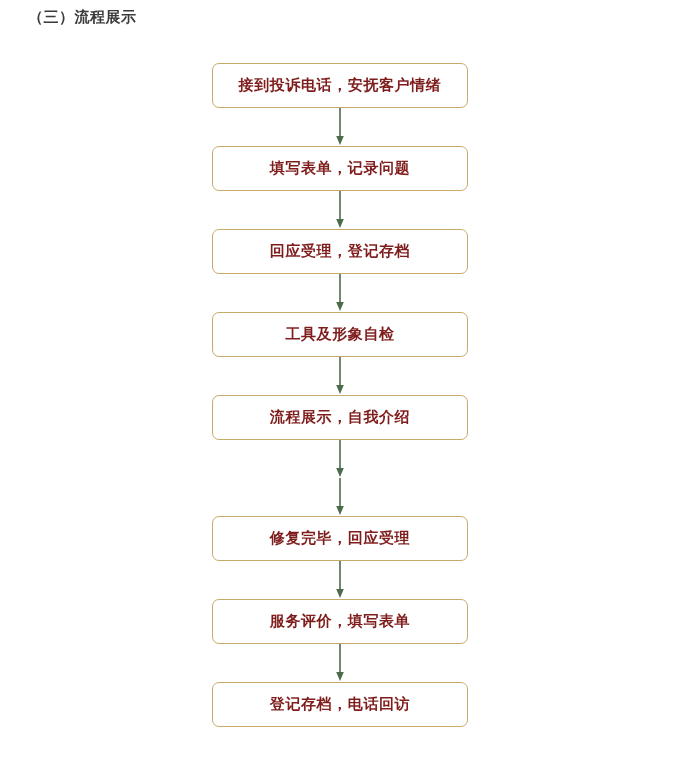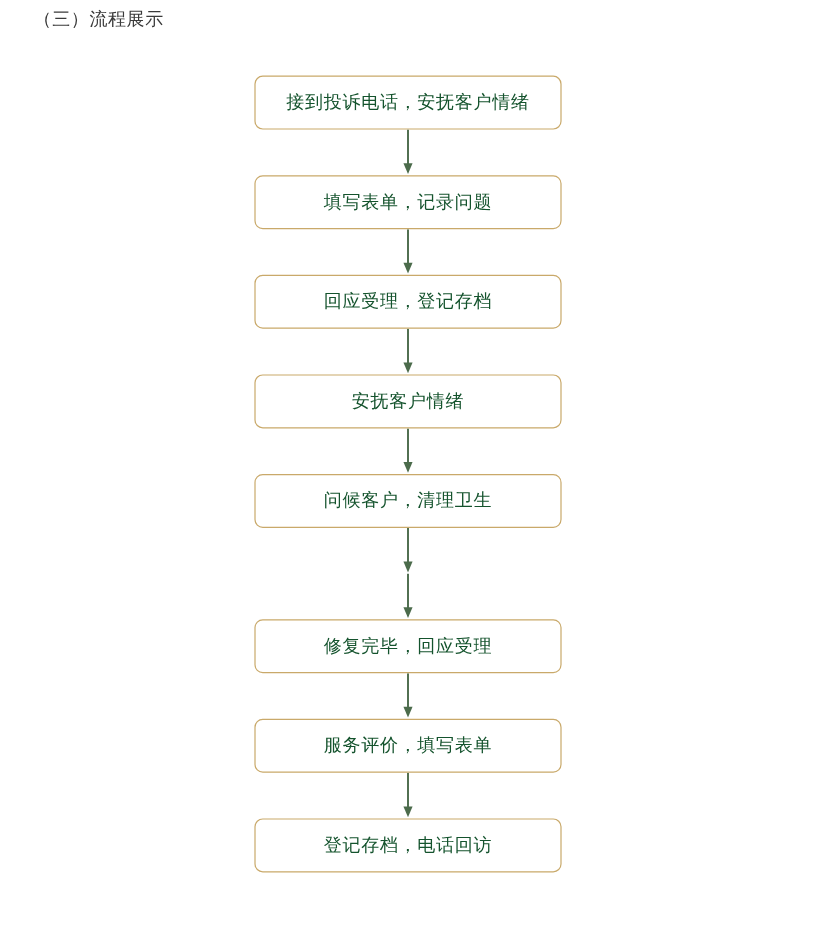--- a/index.html
+++ b/index.html
@@ -12,20 +12,21 @@
     background: #ffffff;
     font-family: "Liberation Sans", "DejaVu Sans", sans-serif;
     color: #333333;
     overflow: hidden;
     position: relative;
   }
   .page {
     position: relative;
     width: 680px;
     height: 771px;
+    font-weight: bold;
   }
   .section-heading {
     position: absolute;
     left: 28px;
     top: 6px;
     font-size: 15px;
     line-height: 22px;
     color: #3a3a3a;
     letter-spacing: 0.5px;
     white-space: nowrap;
@@ -43,21 +44,21 @@
     box-sizing: border-box;
     width: 256px;
     height: 45px;
     border: 1px solid #c9a96a;
     border-radius: 7px;
     background: #ffffff;
     display: flex;
     align-items: center;
     justify-content: center;
     font-size: 15px;
-    color: #14532d;
+    color: #7f1d1d;
     letter-spacing: 0.6px;
     white-space: nowrap;
   }
   .flow-arrow {
     width: 14px;
     height: 38px;
     position: relative;
     display: block;
   }
   .flow-arrow svg {
@@ -97,31 +98,31 @@
       <span>回应受理，登记存档</span>
     </div>
     <span class="flow-arrow">
       <svg width="14" height="38" viewBox="0 0 14 38">
         <line x1="7" y1="0" x2="7" y2="29" stroke="#4b6b4b" stroke-width="1.6"></line>
         <polygon points="7,37 3.2,28 10.8,28" fill="#4b6b4b"></polygon>
       </svg>
     </span>
 
     <div class="flow-node">
-      <span>安抚客户情绪</span>
+      <span>工具及形象自检</span>
     </div>
     <span class="flow-arrow">
       <svg width="14" height="38" viewBox="0 0 14 38">
         <line x1="7" y1="0" x2="7" y2="29" stroke="#4b6b4b" stroke-width="1.6"></line>
         <polygon points="7,37 3.2,28 10.8,28" fill="#4b6b4b"></polygon>
       </svg>
     </span>
 
     <div class="flow-node">
-      <span>问候客户，清理卫生</span>
+      <span>流程展示，自我介绍</span>
     </div>
     <span class="flow-arrow">
       <svg width="14" height="38" viewBox="0 0 14 38">
         <line x1="7" y1="0" x2="7" y2="29" stroke="#4b6b4b" stroke-width="1.6"></line>
         <polygon points="7,37 3.2,28 10.8,28" fill="#4b6b4b"></polygon>
       </svg>
     </span>
 
     <span class="flow-arrow">
       <svg width="14" height="38" viewBox="0 0 14 38">

